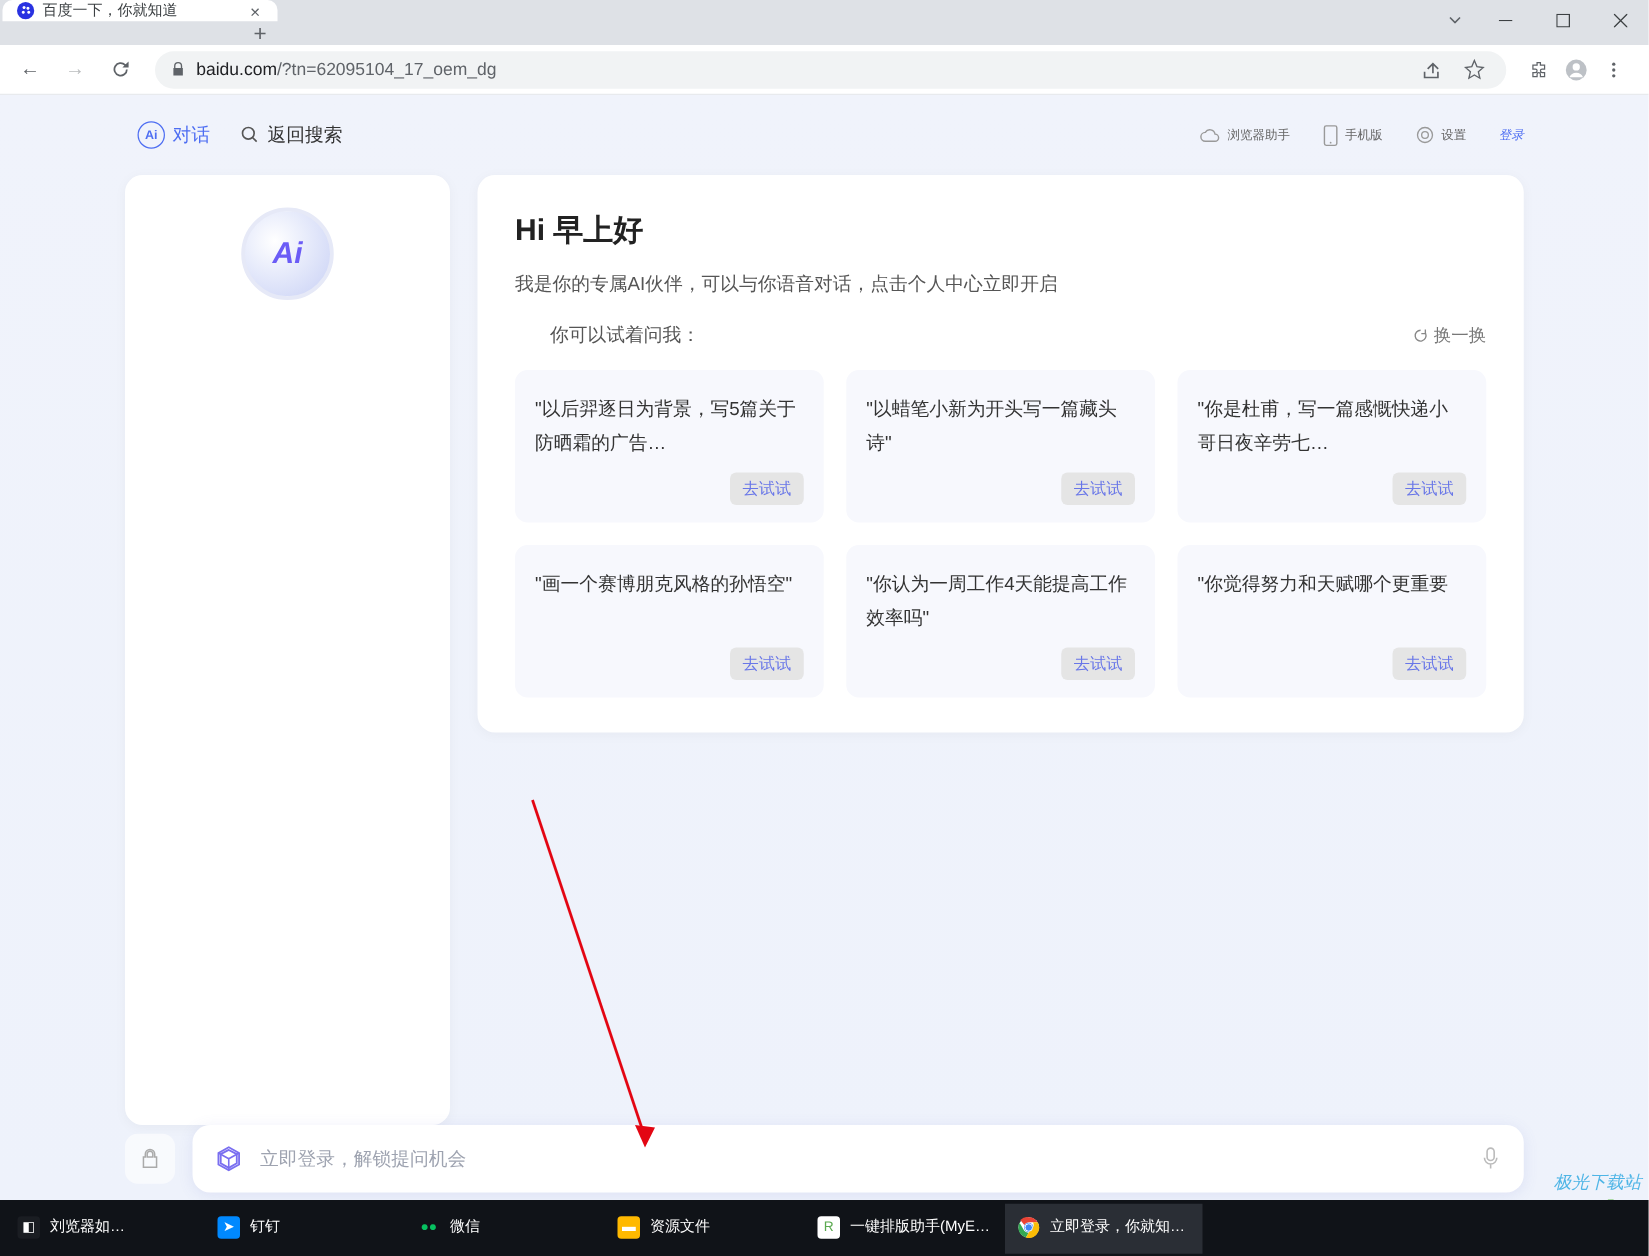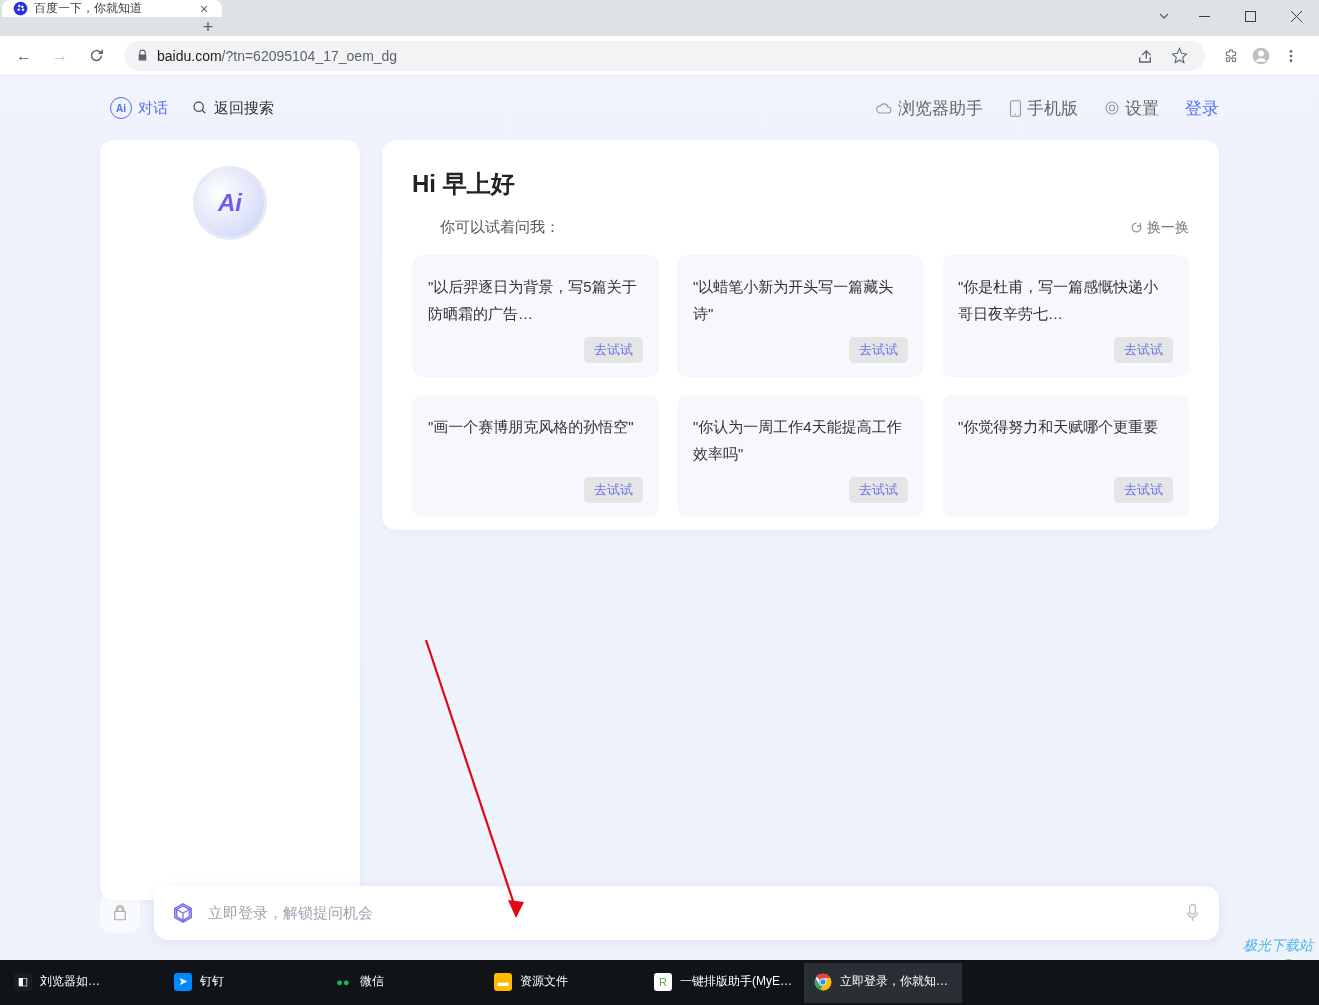--- a/index.html
+++ b/index.html
@@ -31,45 +31,45 @@
     
     
     .page { position: absolute; top: 76px; left: 0; right: 0; bottom: 45px; background: linear-gradient(180deg, #f0f3fb 0%, #eef2fb 100%); overflow: hidden; }
     
     .topnav { height: 64px; display: flex; align-items: center; padding: 0 100px 0 110px; }
     .nav-left { display: flex; align-items: center; gap: 24px; }
     .nav-item { display: flex; align-items: center; gap: 6px; font-size: 15px; color: #333; cursor: pointer; }
     .nav-item.active { color: #4e6ef2; font-weight: 500; }
     .ai-badge { width: 22px; height: 22px; border: 1.5px solid #4e6ef2; border-radius: 50%; display: flex; align-items: center; justify-content: center; color: #4e6ef2; font-size: 10px; font-weight: bold; }
     .nav-right { margin-left: auto; display: flex; align-items: center; gap: 26px; }
-    .nav-link { display: flex; align-items: center; gap: 5px; font-size: 17px; color: #666; cursor: pointer; }
-    .nav-link.login { color: #4e6ef2; font-weight: 500; }
+    .nav-link { display: flex; align-items: center; gap: 5px; font-size: 10px; color: #666; cursor: pointer; }
+    .nav-link.login { color: #4e6ef2; font-weight: 500; font-style: italic; }
     .nav-icon { font-size: 14px; color: #999; }
     
     .content { display: flex; padding: 0 100px; gap: 22px; }
     
     .left-panel { width: 260px; background: #fff; border-radius: 14px; padding: 26px 0; box-shadow: 0 2px 10px rgba(0,0,0,0.04); display: flex; flex-direction: column; align-items: center; height: 760px; }
     .ai-avatar { width: 74px; height: 74px; border-radius: 50%; background: radial-gradient(circle at 35% 35%, #fff 0%, #e8ecfb 40%, #c8d0f5 100%); border: 3px solid #e6e9f7; display: flex; align-items: center; justify-content: center; position: relative; }
     .ai-avatar-inner { font-size: 24px; font-weight: 600; color: #6b5cf6; font-style: italic; }
     
     .right-panel { flex: 1; }
-    .greeting-card { background: #fff; border-radius: 14px; padding: 28px 30px 13px; box-shadow: 0 2px 10px rgba(0,0,0,0.04); }
+    .greeting-card { background: #fff; border-radius: 14px; padding: 28px 30px 28px; box-shadow: 0 2px 10px rgba(0,0,0,0.04); }
     .greeting-title { font-size: 24px; font-weight: 600; color: #222; margin-bottom: 18px; }
     .greeting-sub { font-size: 15px; color: #555; margin-bottom: 22px; }
     .try-row { display: flex; align-items: center; justify-content: space-between; margin-bottom: 18px; margin-left: 28px; }
     .try-label { font-size: 15px; color: #555; }
     .refresh-btn { display: flex; align-items: center; gap: 4px; font-size: 14px; color: #777; cursor: pointer; }
     
     .prompt-grid { display: grid; grid-template-columns: repeat(3, 1fr); gap: 18px; }
     .prompt-card { background: #f7f8fd; border-radius: 10px; padding: 18px 16px 14px; position: relative; min-height: 118px; display: flex; flex-direction: column; }
     .prompt-text { font-size: 15px; color: #333; line-height: 1.8; flex: 1; }
     .try-tag { align-self: flex-end; background: #e5e5e5; color: #6876e8; font-size: 13px; padding: 4px 10px; border-radius: 5px; cursor: pointer; margin-top: 10px; }
     
     
-    .input-bar-wrap { position: absolute; bottom: 20px; left: 100px; right: 100px; display: flex; align-items: center; gap: 14px; }
+    .input-bar-wrap { position: absolute; bottom: 6px; left: 100px; right: 100px; display: flex; align-items: center; gap: 14px; }
     .lock-btn { width: 40px; height: 40px; border-radius: 10px; display: flex; align-items: center; justify-content: center; color: #aaa; font-size: 18px; background: rgba(255,255,255,0.6); }
     .input-bar { flex: 1; height: 54px; background: #fff; border-radius: 14px; display: flex; align-items: center; padding: 0 18px; gap: 14px; box-shadow: 0 2px 12px rgba(100,110,200,0.12); }
     .cube-icon { width: 22px; height: 22px; color: #7a6ff0; }
     .input-placeholder { font-size: 15px; color: #9ea3b0; flex: 1; }
     
     
     .taskbar { height: 45px; background: #101318; display: flex; align-items: center; padding: 0 4px; gap: 2px; position: absolute; bottom: 0; left: 0; right: 0; }
     .tb-item { height: 40px; min-width: 158px; display: flex; align-items: center; gap: 8px; padding: 0 10px; color: #fff; font-size: 12px; border-bottom: 2px solid transparent; cursor: pointer; }
     .tb-item.active { background: #2a2e35; }
     .tb-icon { width: 18px; height: 18px; border-radius: 3px; display: flex; align-items: center; justify-content: center; font-size: 11px; }
@@ -230,20 +230,21 @@
   <div class="content">
     <div class="left-panel">
       <div class="ai-avatar">
         <span class="ai-avatar-inner">Ai</span>
       </div>
     </div>
 
     <div class="right-panel">
       <div class="greeting-card">
         <div class="greeting-title">Hi 早上好</div>
+        <div class="greeting-sub">我是你的专属AI伙伴，可以与你语音对话，点击个人中心立即开启</div>
         <div class="try-row">
           <span class="try-label">你可以试着问我：</span>
           <span class="refresh-btn">
             <span>
                 <svg width="13" height="13" viewBox="0 0 24 24">
                   <path d="M12 4a8 8 0 107.4 5M19 3v6h-6" fill="none" stroke="#888" stroke-width="2"></path>
                 </svg>
               </span>
             <span>换一换</span>
           </span>

